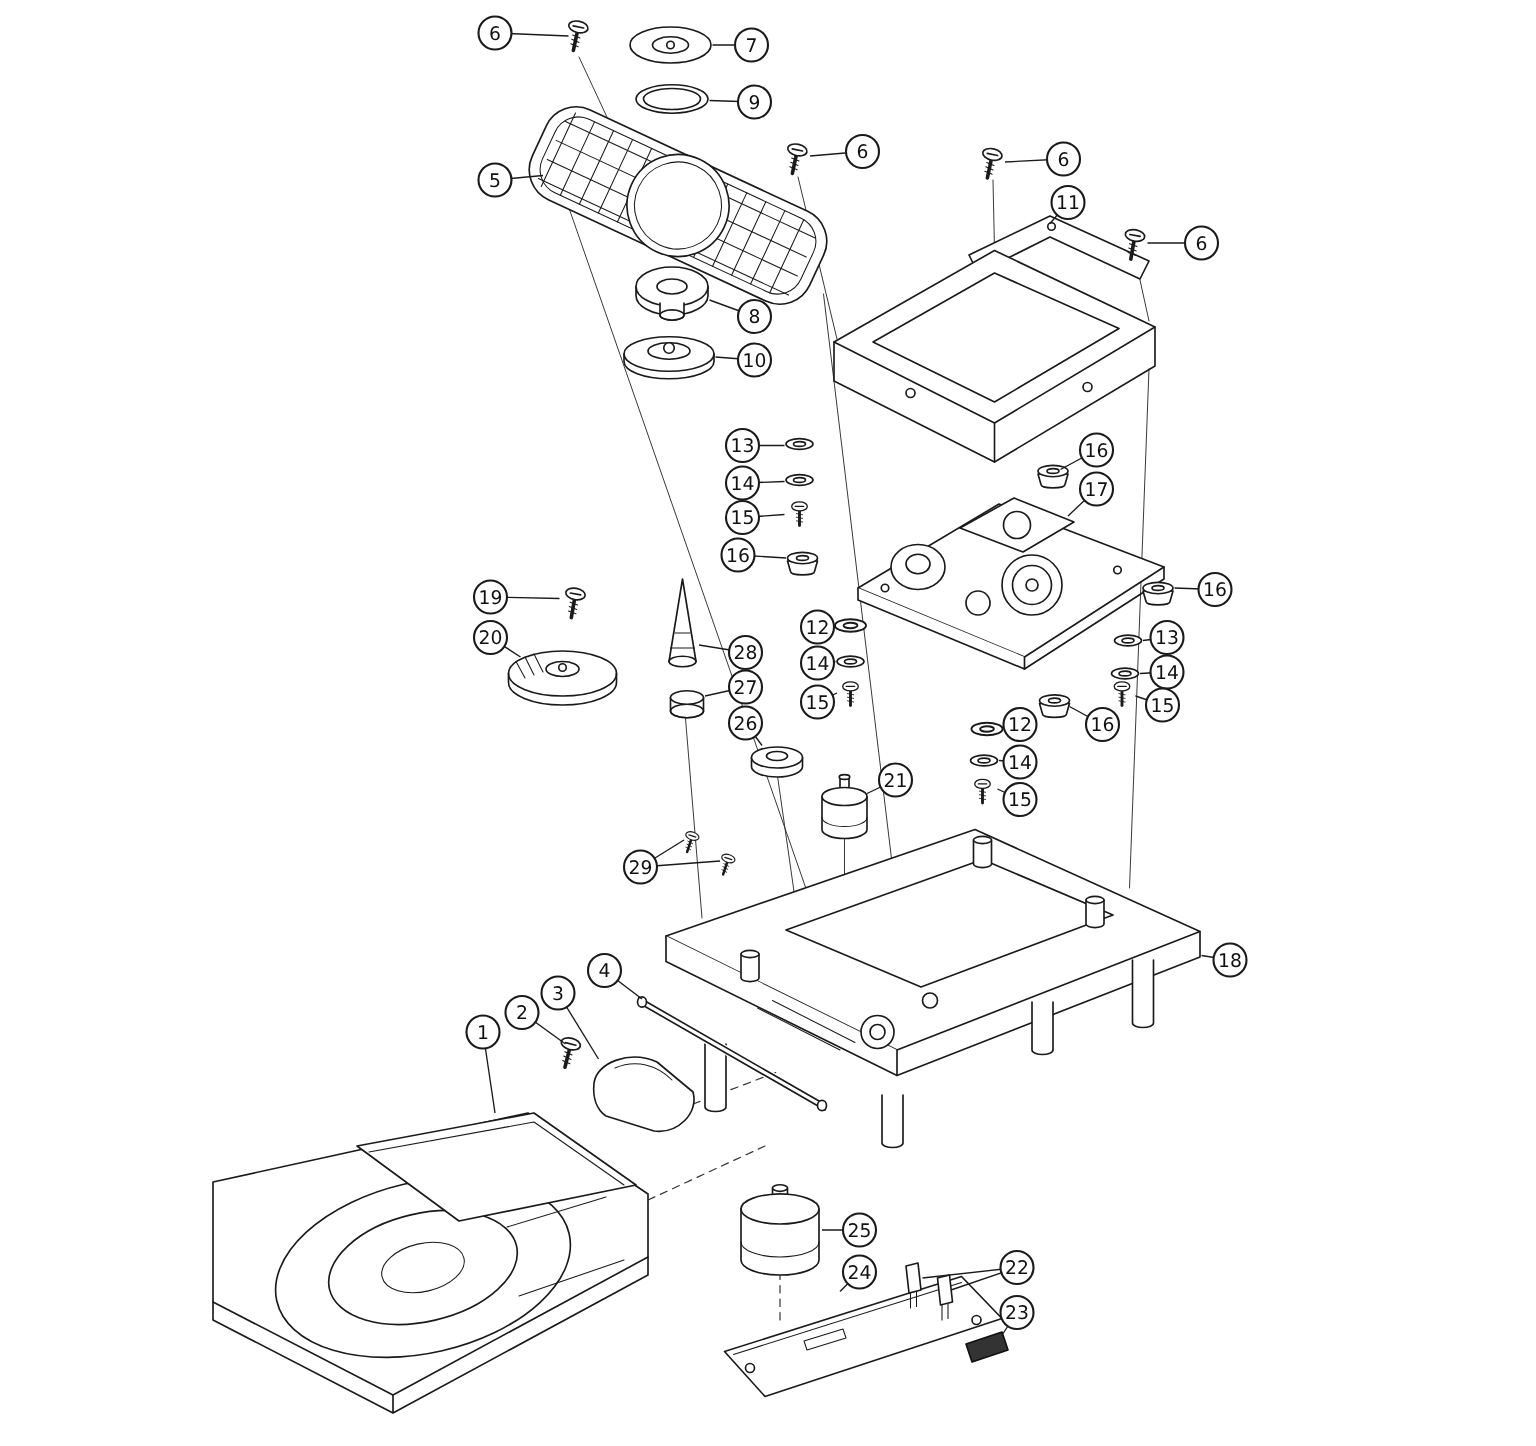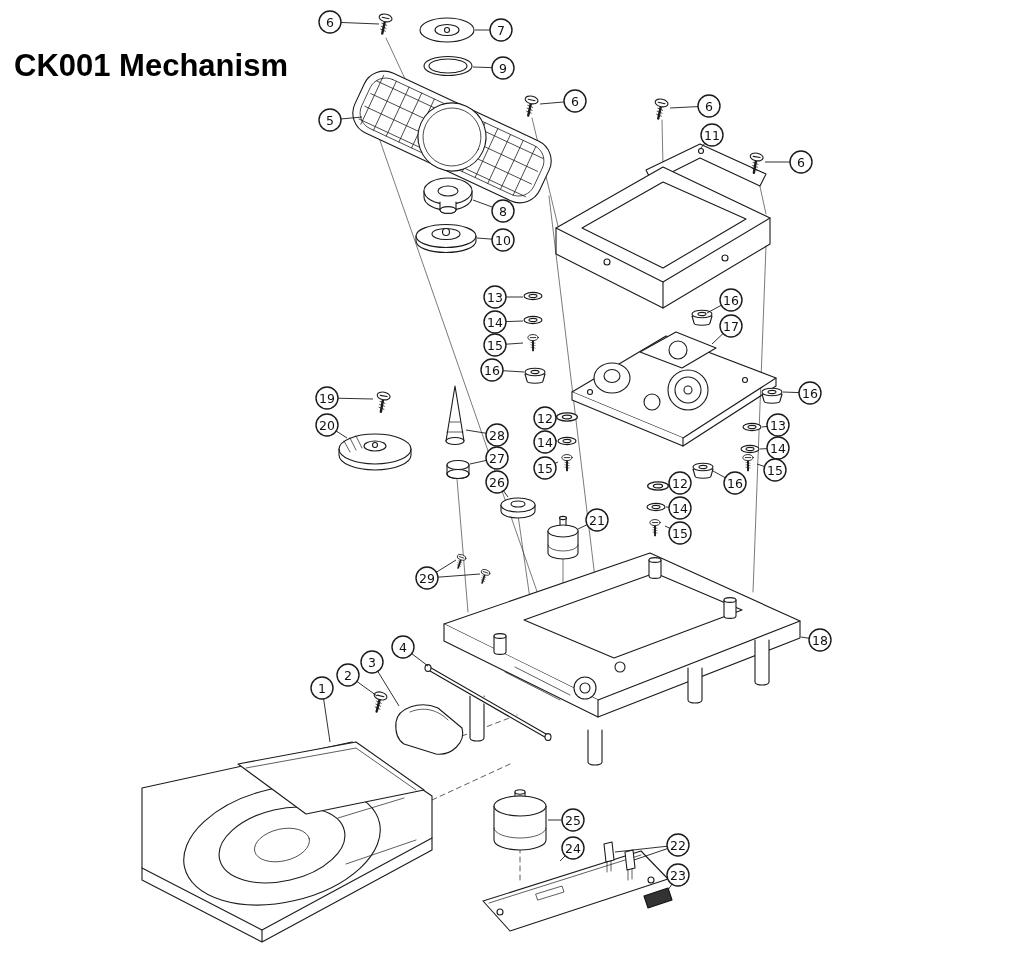--- a/index.html
+++ b/index.html
@@ -26,21 +26,20 @@
   .dash{stroke:#333;stroke-width:0.8;stroke-dasharray:5 4;}
   .leader{stroke:#1a1a1a;stroke-width:0.9;}
   .callout-circle{fill:#fff;stroke:#1a1a1a;stroke-width:1.4;}
   .callout-text{font-family:"DejaVu Sans",sans-serif;font-size:12.5px;fill:#111;text-anchor:middle;}
 </style>
 </head>
 <body>
 
 <div class="page">
 
-  <div class="diagram-title">CK001 Mechanism</div>
 
   <svg id="diagram-svg" width="1024" height="964" viewBox="0 0 1024 964" xmlns="http://www.w3.org/2000/svg">
 
     <defs>
       <g id="screw">
         <line x1="0" y1="4" x2="0" y2="18" stroke-width="2.4"></line>
         <line x1="-2.6" y1="8" x2="2.6" y2="9" stroke-width="0.7"></line>
         <line x1="-2.6" y1="11" x2="2.6" y2="12" stroke-width="0.7"></line>
         <line x1="-2.6" y1="14" x2="2.6" y2="15" stroke-width="0.7"></line>
         <ellipse cx="0" cy="2" rx="6.5" ry="3.8" fill="#fff"></ellipse>

